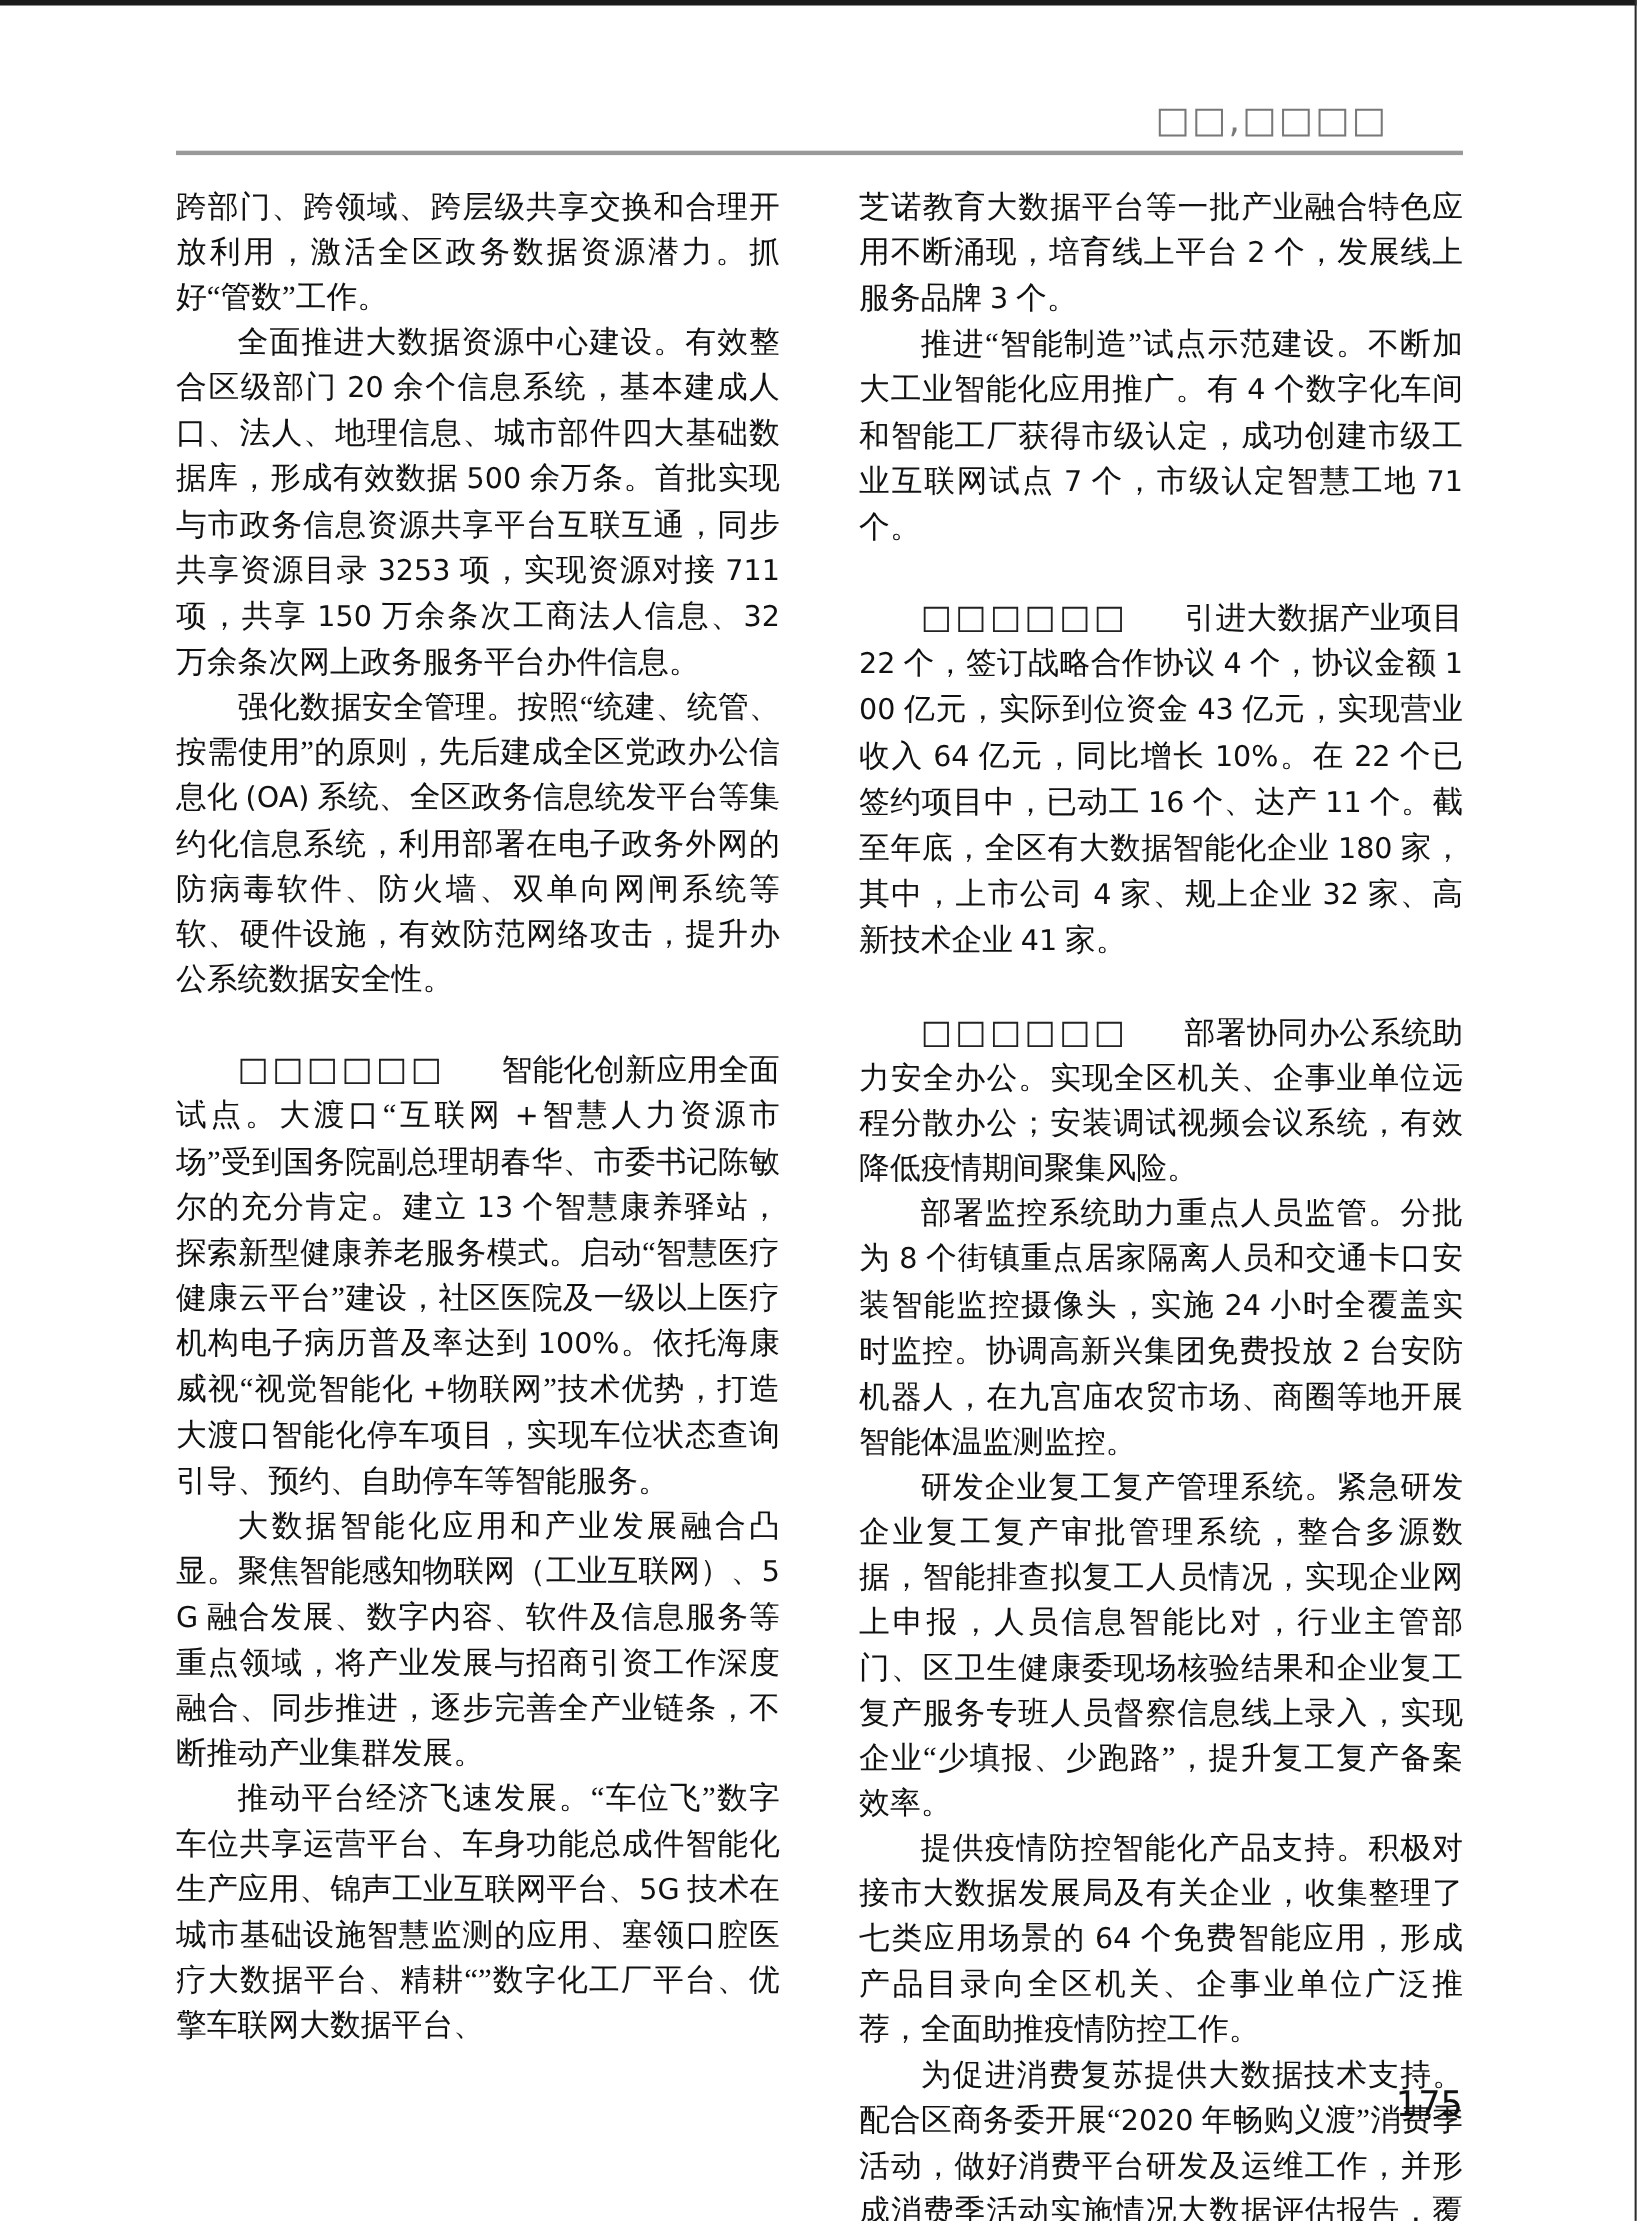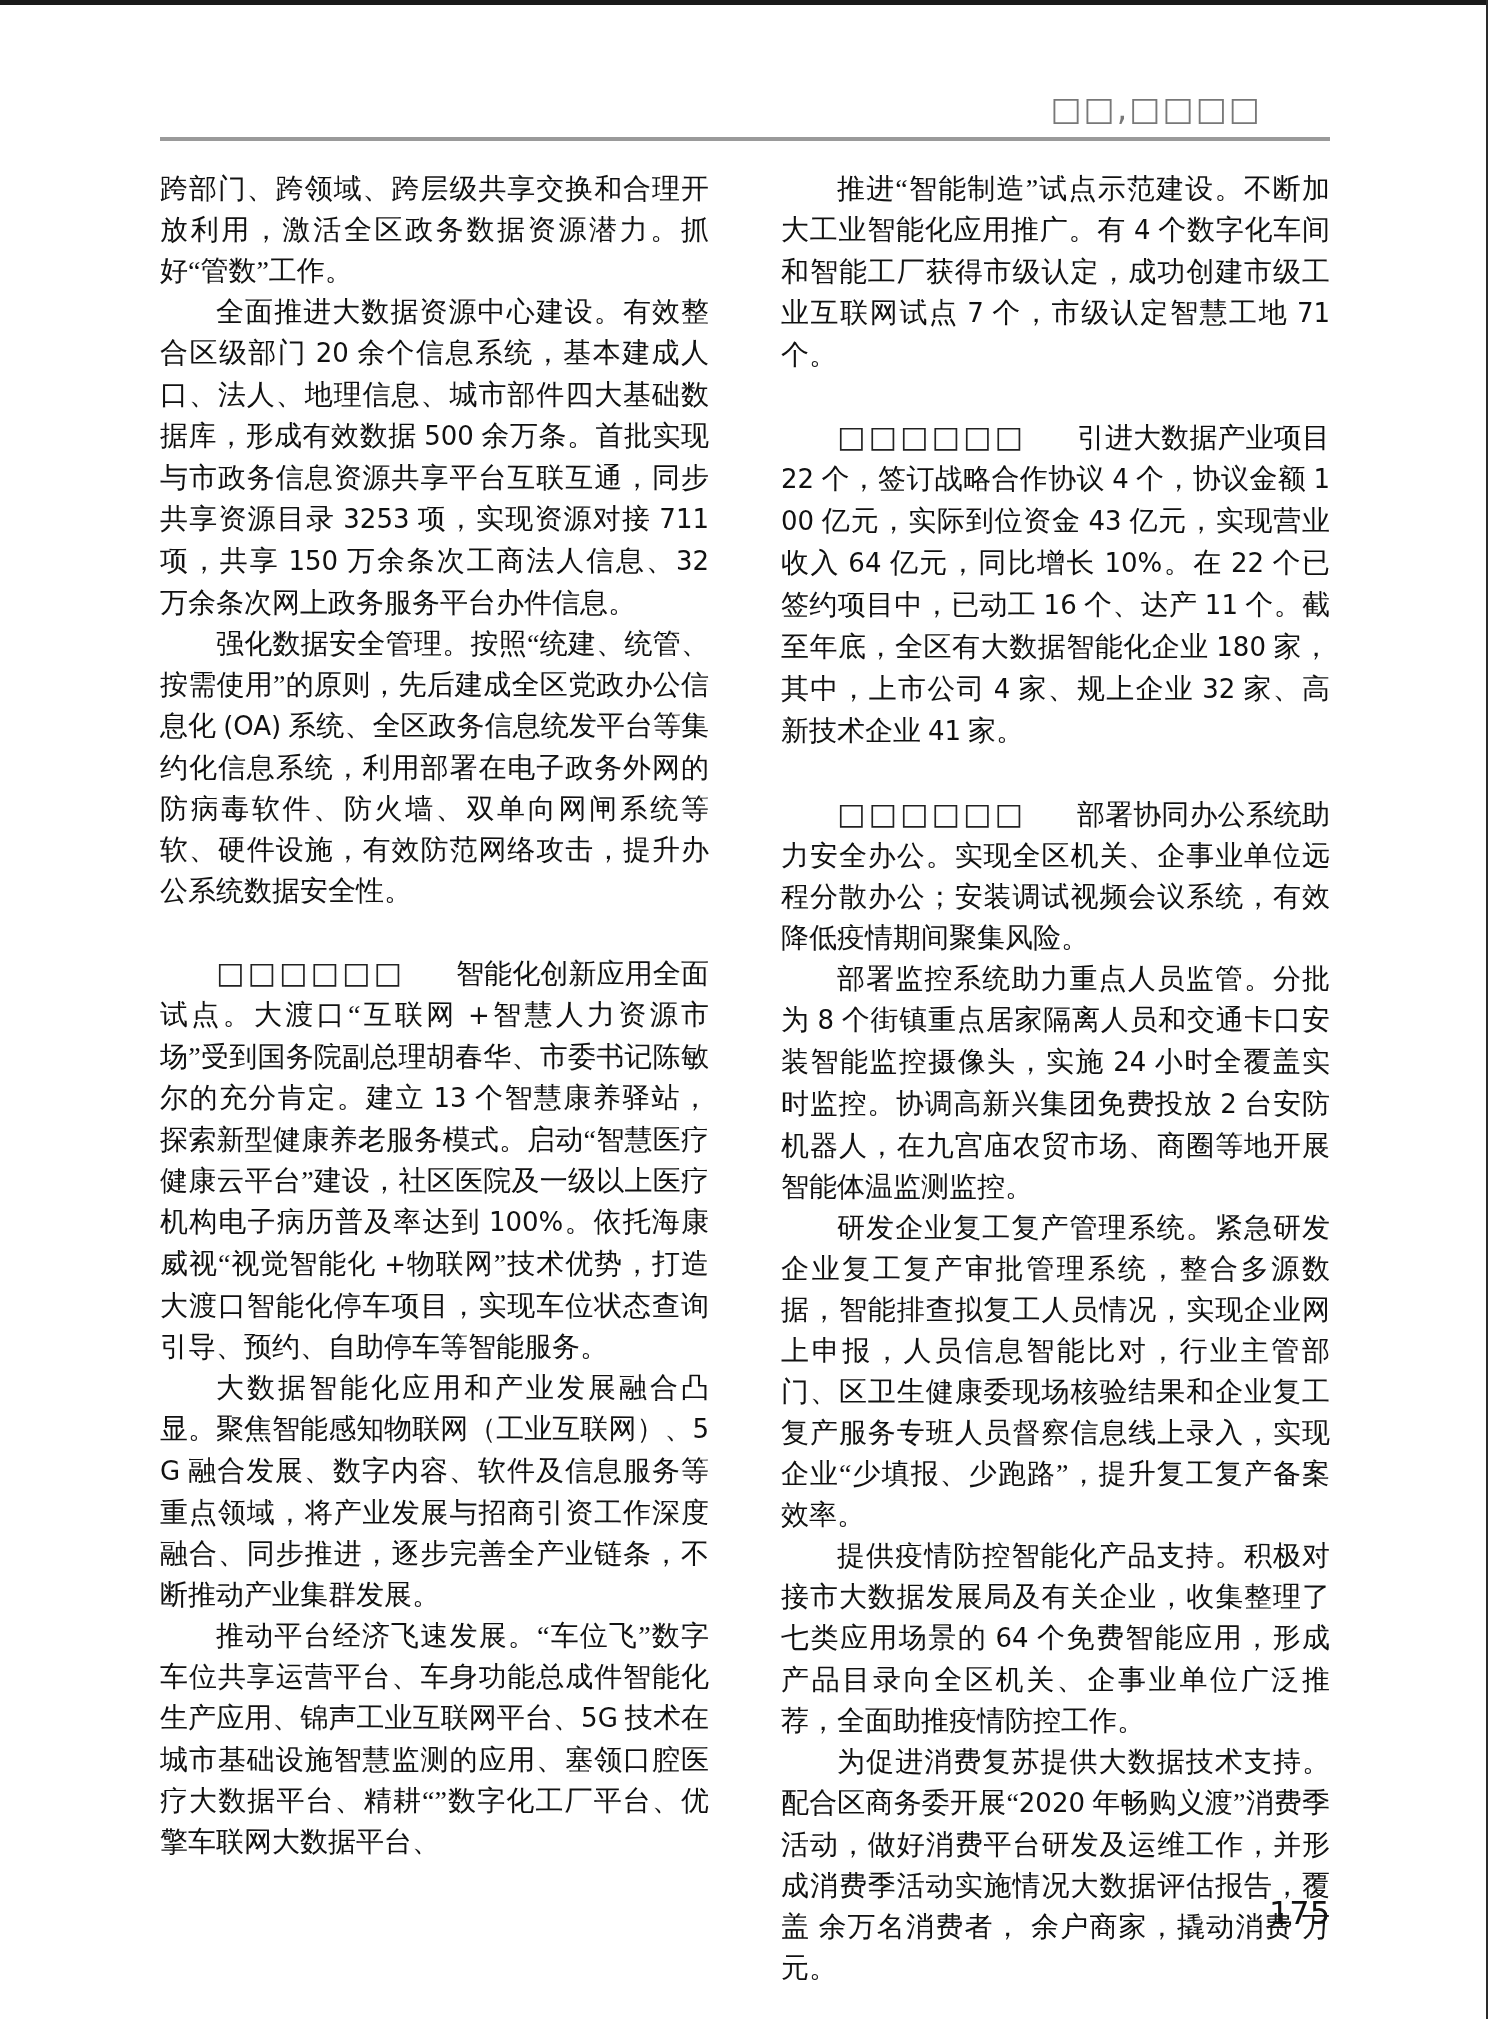--- a/index.html
+++ b/index.html
@@ -48,20 +48,21 @@
 <div class="columns">
   <div class="col">
       <p class="no-indent"><span>跨部门、跨领域、跨层级共享交换和合理开放利用，激活全区政务数据资源潜力。抓好“管数”工作。</span></p>
       <p><span>全面推进大数据资源中心建设。有效整合区级部门 <span class="latin">20</span> 余个信息系统，基本建成人口、法人、地理信息、城市部件四大基础数据库，形成有效数据 <span class="latin">500</span> 余万条。首批实现与市政务信息资源共享平台互联互通，同步共享资源目录 <span class="latin">3253</span> 项，实现资源对接 <span class="latin">711</span> 项，共享 <span class="latin">150</span> 万余条次工商法人信息、<span class="latin">32</span> 万余条次网上政务服务平台办件信息。</span></p>
       <p><span>强化数据安全管理。按照“统建、统管、按需使用”的原则，先后建成全区党政办公信息化 <span class="latin">(OA)</span> 系统、全区政务信息统发平台等集约化信息系统，利用部署在电子政务外网的防病毒软件、防火墙、双单向网闸系统等软、硬件设施，有效防范网络攻击，提升办公系统数据安全性。</span></p>
       <p class="gap-before"><span class="tofu">□□□□□□</span><span>智能化创新应用全面试点。大渡口“互联网 <span class="latin">+</span>智慧人力资源市场”受到国务院副总理胡春华、市委书记陈敏尔的充分肯定。建立 <span class="latin">13</span> 个智慧康养驿站，探索新型健康养老服务模式。启动“智慧医疗健康云平台”建设，社区医院及一级以上医疗机构电子病历普及率达到 <span class="latin">100%</span>。依托海康威视“视觉智能化 <span class="latin">+</span>物联网”技术优势，打造大渡口智能化停车项目，实现车位状态查询引导、预约、自助停车等智能服务。</span></p>
       <p><span>大数据智能化应用和产业发展融合凸显。聚焦智能感知物联网（工业互联网）、<span class="latin">5G</span> 融合发展、数字内容、软件及信息服务等重点领域，将产业发展与招商引资工作深度融合、同步推进，逐步完善全产业链条，不断推动产业集群发展。</span></p>
       <p><span>推动平台经济飞速发展。“车位飞”数字车位共享运营平台、车身功能总成件智能化生产应用、锦声工业互联网平台、<span class="latin">5G</span> 技术在城市基础设施智慧监测的应用、塞领口腔医疗大数据平台、精耕“”数字化工厂平台、优擎车联网大数据平台、</span></p>
     </div>
   <div class="col">
+      <p class="no-indent"><span>芝诺教育大数据平台等一批产业融合特色应用不断涌现，培育线上平台 <span class="latin">2</span> 个，发展线上服务品牌 <span class="latin">3</span> 个。</span></p>
       <p><span>推进“智能制造”试点示范建设。不断加大工业智能化应用推广。有 <span class="latin">4</span> 个数字化车间和智能工厂获得市级认定，成功创建市级工业互联网试点 <span class="latin">7</span> 个，市级认定智慧工地 <span class="latin">71</span> 个。</span></p>
       <p class="gap-before"><span class="tofu">□□□□□□</span><span>引进大数据产业项目 <span class="latin">22</span> 个，签订战略合作协议 <span class="latin">4</span> 个，协议金额 <span class="latin">100</span> 亿元，实际到位资金 <span class="latin">43</span> 亿元，实现营业收入 <span class="latin">64</span> 亿元，同比增长 <span class="latin">10%</span>。在 <span class="latin">22</span> 个已签约项目中，已动工 <span class="latin">16</span> 个、达产 <span class="latin">11</span> 个。截至年底，全区有大数据智能化企业 <span class="latin">180</span> 家，其中，上市公司 <span class="latin">4</span> 家、规上企业 <span class="latin">32</span> 家、高新技术企业 <span class="latin">41</span> 家。</span></p>
       <p class="gap-before"><span class="tofu">□□□□□□</span><span>部署协同办公系统助力安全办公。实现全区机关、企事业单位远程分散办公；安装调试视频会议系统，有效降低疫情期间聚集风险。</span></p>
       <p><span>部署监控系统助力重点人员监管。分批为 <span class="latin">8</span> 个街镇重点居家隔离人员和交通卡口安装智能监控摄像头，实施 <span class="latin">24</span> 小时全覆盖实时监控。协调高新兴集团免费投放 <span class="latin">2</span> 台安防机器人，在九宫庙农贸市场、商圈等地开展智能体温监测监控。</span></p>
       <p><span>研发企业复工复产管理系统。紧急研发企业复工复产审批管理系统，整合多源数据，智能排查拟复工人员情况，实现企业网上申报，人员信息智能比对，行业主管部门、区卫生健康委现场核验结果和企业复工复产服务专班人员督察信息线上录入，实现企业“少填报、少跑路”，提升复工复产备案效率。</span></p>
       <p><span>提供疫情防控智能化产品支持。积极对接市大数据发展局及有关企业，收集整理了七类应用场景的 <span class="latin">64</span> 个免费智能应用，形成产品目录向全区机关、企事业单位广泛推荐，全面助推疫情防控工作。</span></p>
       <p><span>为促进消费复苏提供大数据技术支持。配合区商务委开展“<span class="latin">2020</span> 年畅购义渡”消费季活动，做好消费平台研发及运维工作，并形成消费季活动实施情况大数据评估报告，覆盖  余万名消费者， 余户商家，撬动消费  万元。</span></p>
     </div>
 </div>
 

